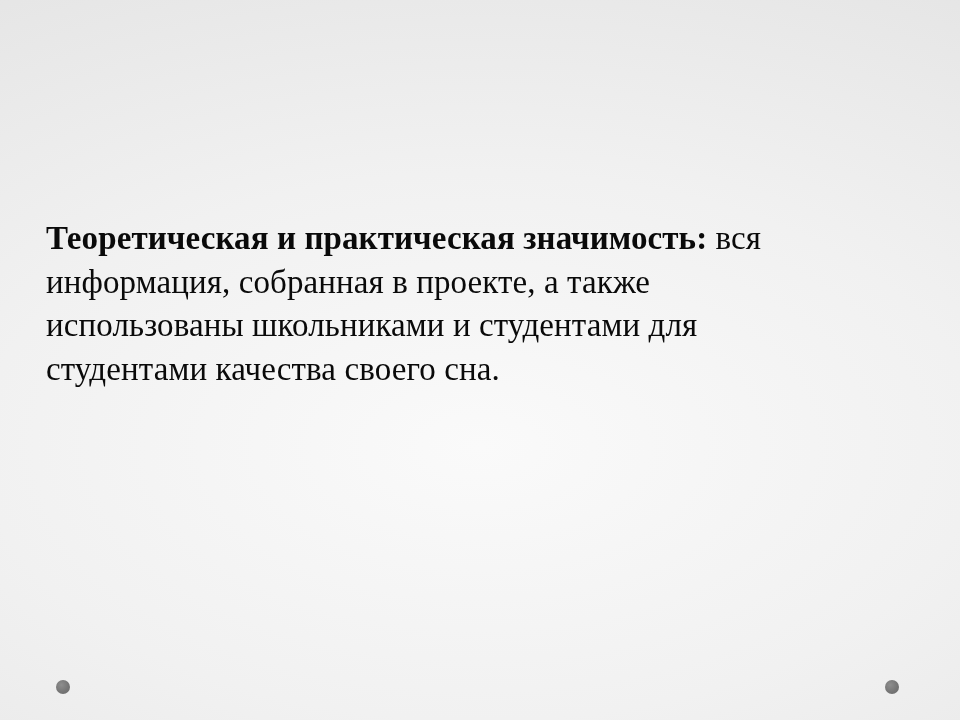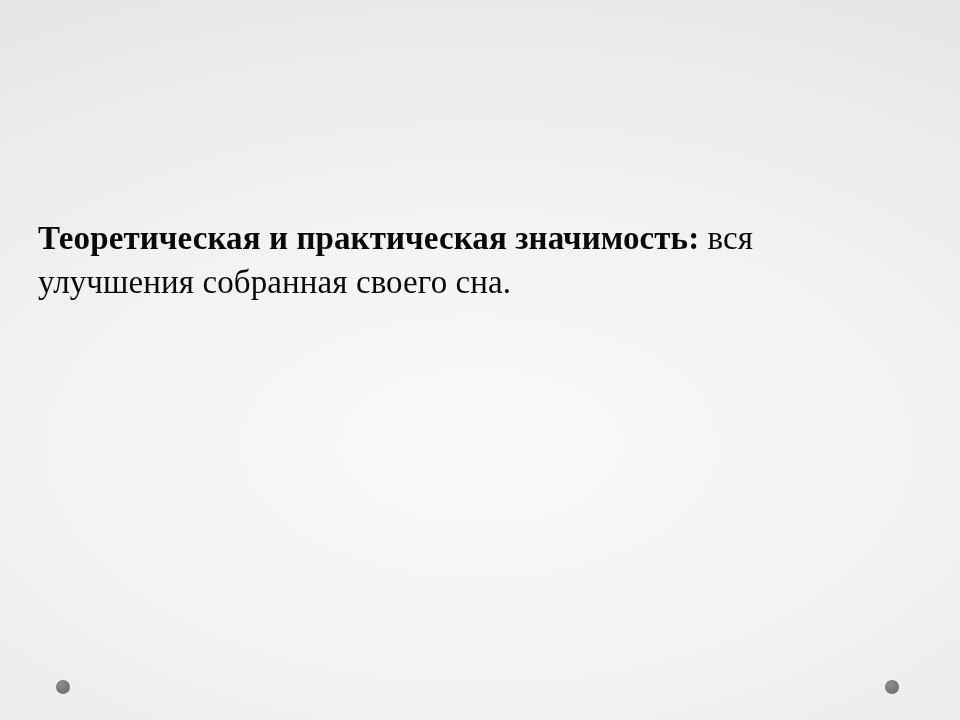--- a/index.html
+++ b/index.html
@@ -11,21 +11,21 @@
     width: 960px;
     height: 720px;
     overflow: hidden;
     background: radial-gradient(ellipse 130% 95% at 50% 62%,
                 #fafafa 0%, #f1f1f1 40%, #e6e6e6 75%, #dfdfdf 100%);
     font-family: "Liberation Serif", "DejaVu Serif", serif;
     color: #0a0a0a;
   }
   .text-block {
     position: absolute;
-    left: 38px;
+    left: 46px;
     top: 217px;
     width: 875px;
     font-size: 33px;
     line-height: 43.5px;
     letter-spacing: 0.1px;
   }
   .text-line {
     white-space: pre-wrap;
   }
   .bold-lead {
@@ -41,19 +41,21 @@
   .dot-left  { left: 56px;  top: 680px; }
   .dot-right { left: 885px; top: 680px; }
 </style>
 </head>
 <body>
 
 <div class="slide">
 
   <div class="text-block">
     <div class="text-line"><span class="bold-lead">Теоретическая и практическая значимость:</span><span> вся</span></div>
-    <div class="text-line">улучшения собранная своего сна.</div>
+    <div class="text-line">информация, собранная в проекте, а также</div>
+    <div class="text-line">использованы школьниками и студентами для</div>
+    <div class="text-line">студентами качества своего сна.</div>
   </div>
 
   <div class="dot dot-left"></div>
   <div class="dot dot-right"></div>
 
 </div>
 
 </body></html>

